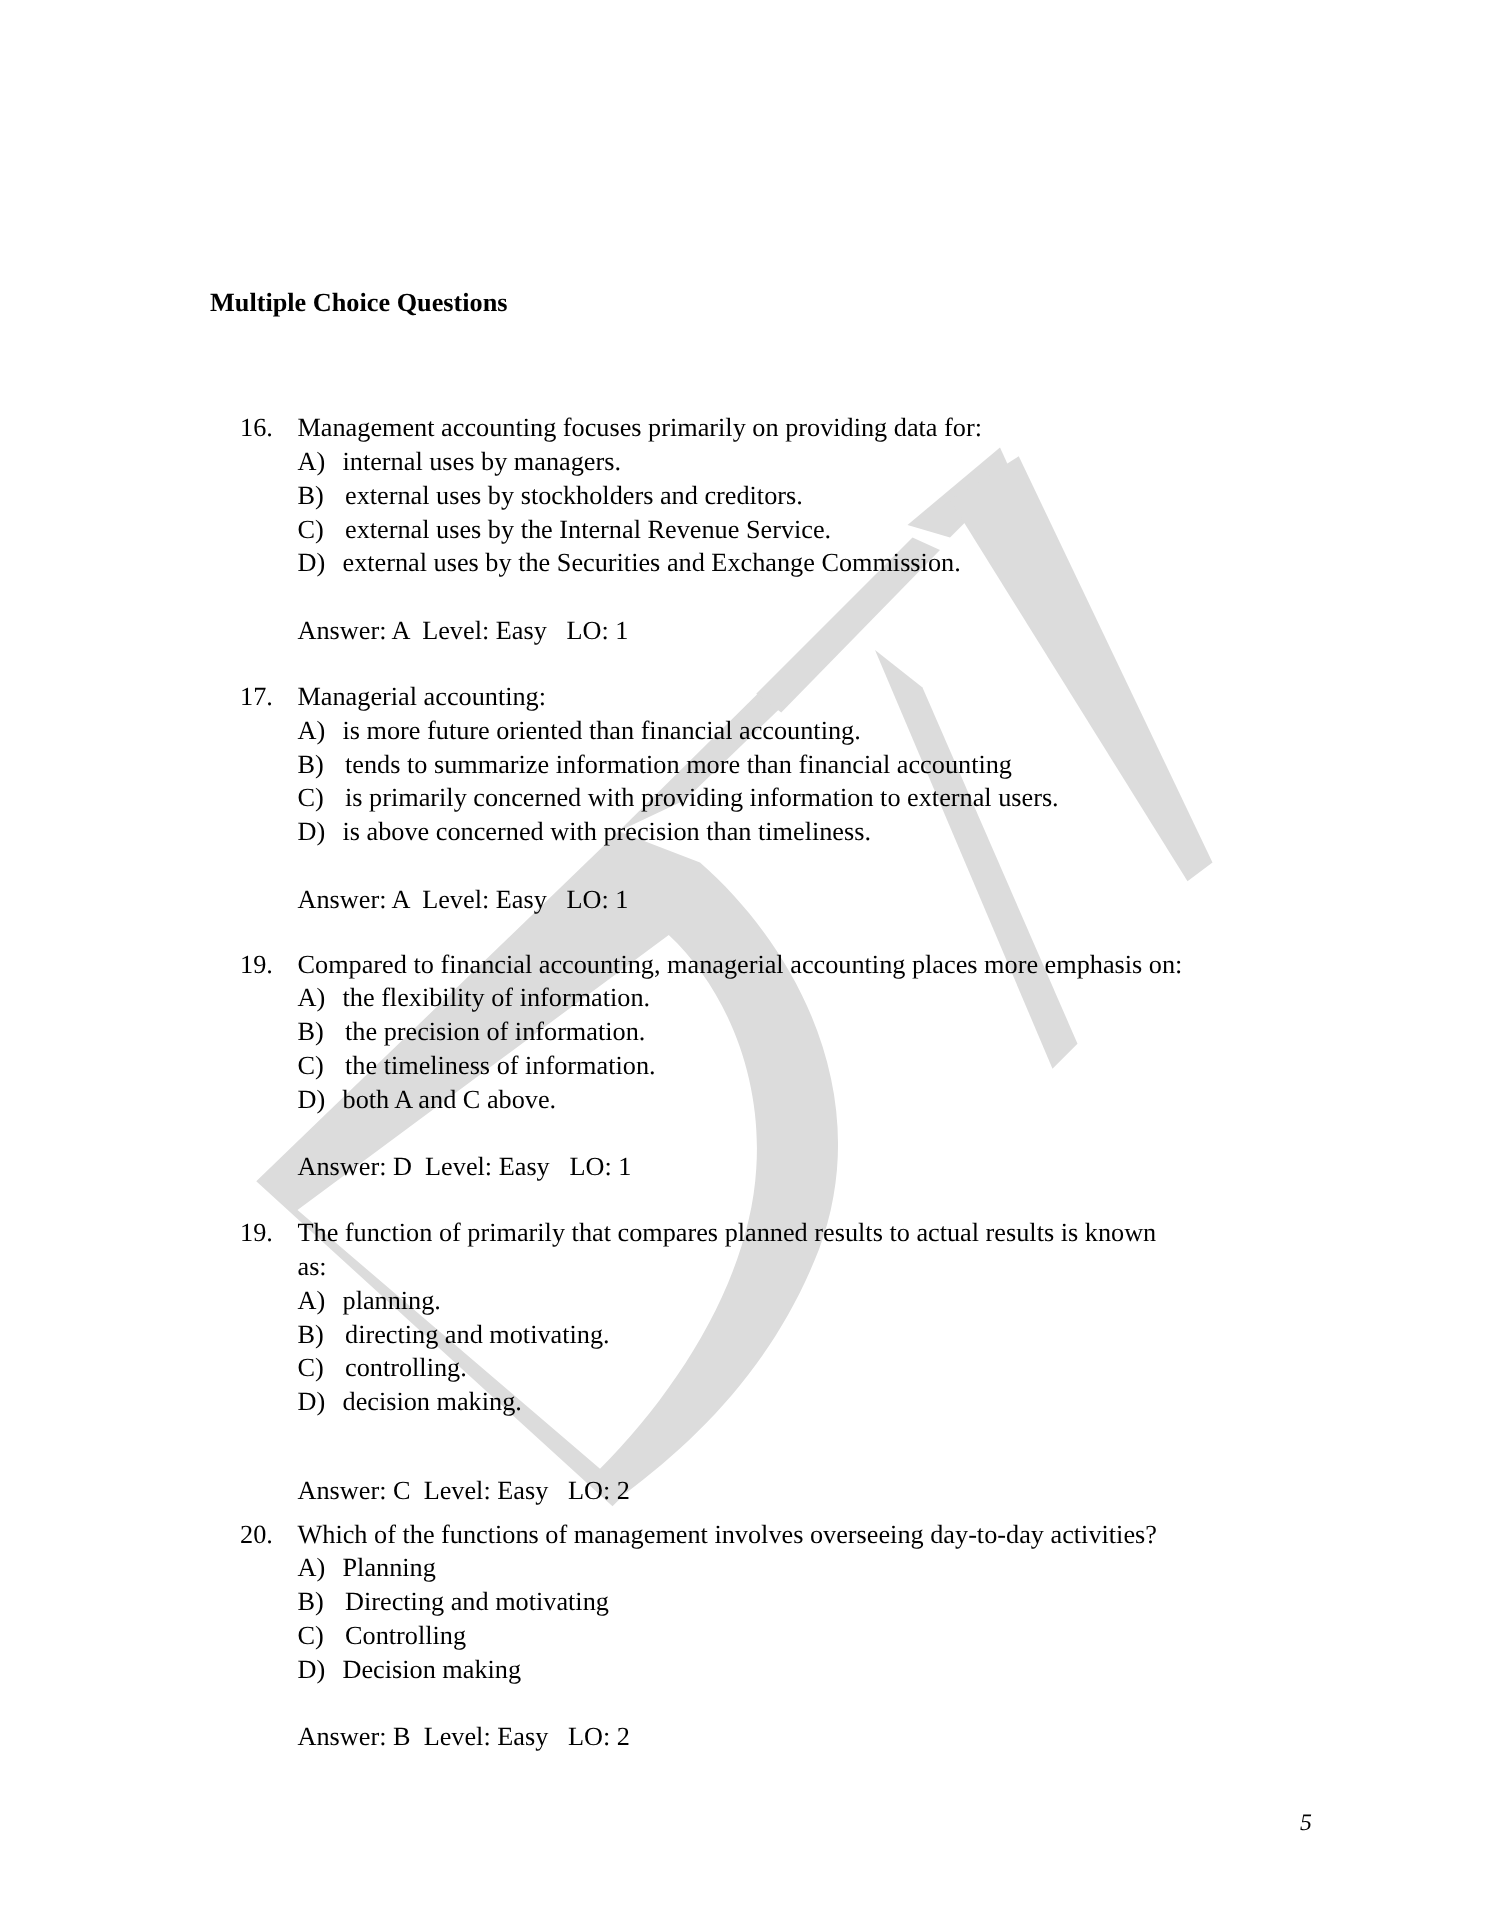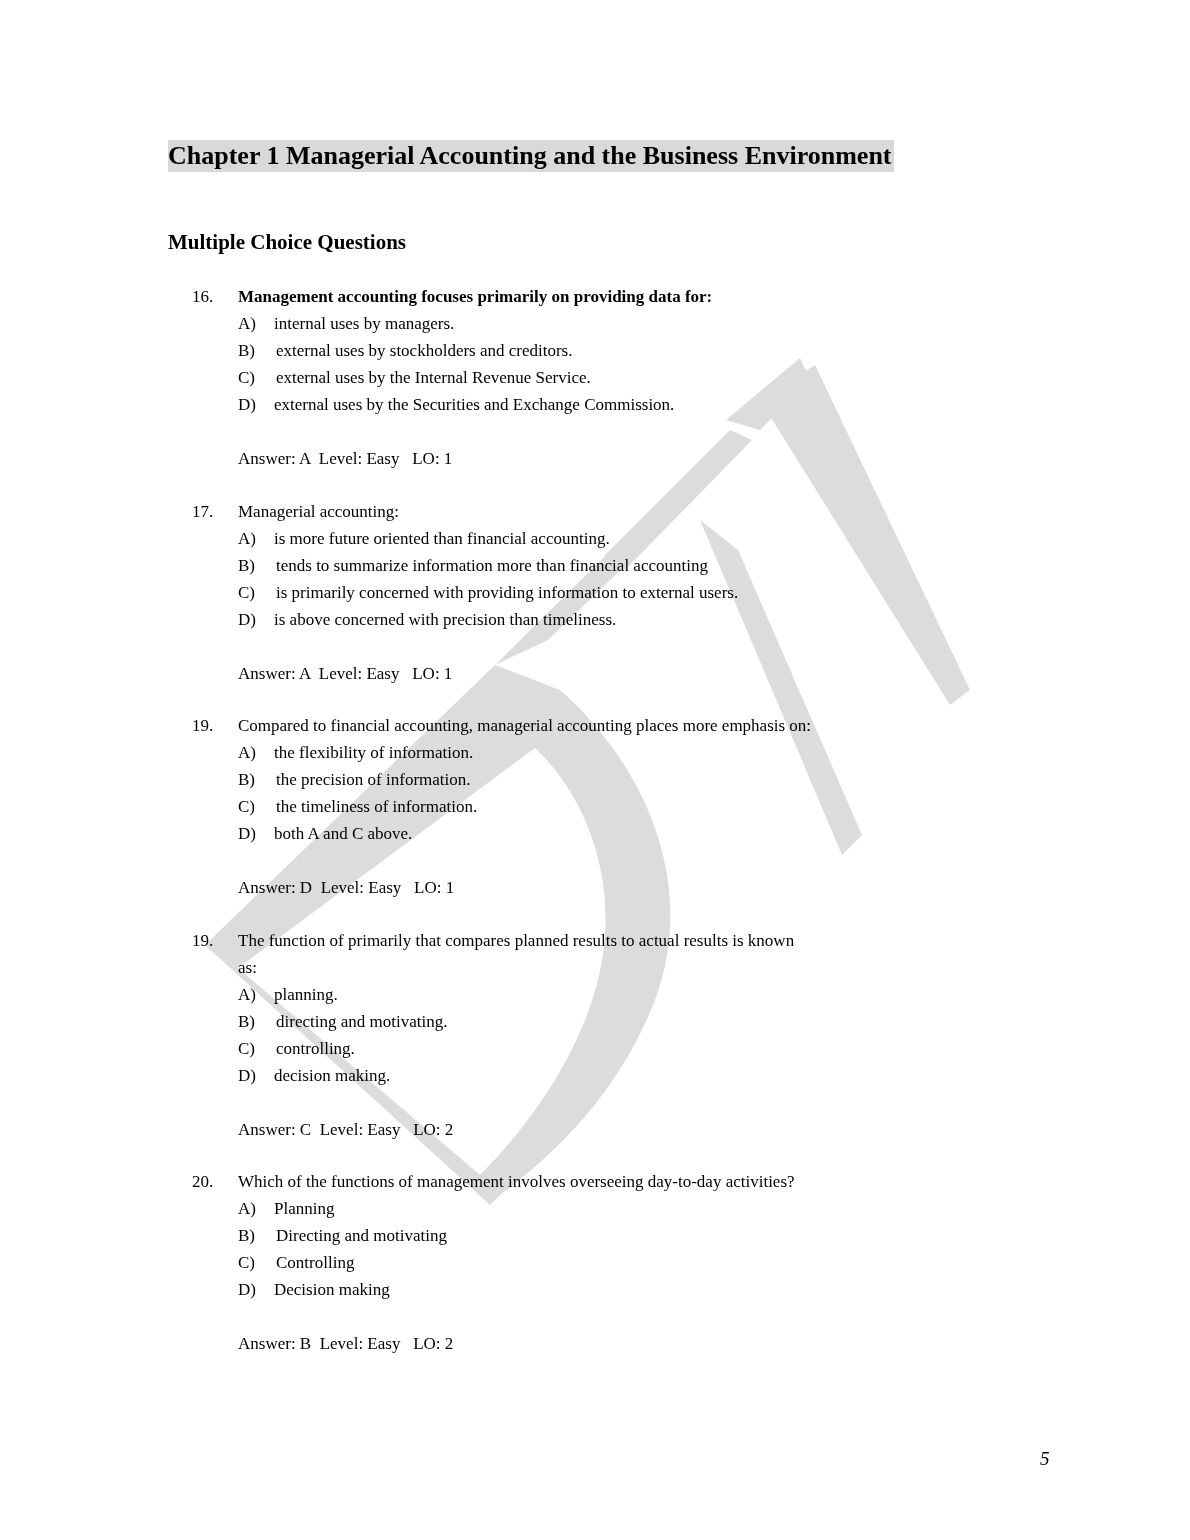--- a/index.html
+++ b/index.html
@@ -12,21 +12,21 @@
     .chapter-title {
       position: absolute; left: 168px; top: 140px; height: 32px;
       background: #d9d9d9; font-weight: bold; font-size: 26px; line-height: 32px;
       padding-right: 2px; white-space: nowrap;
     }
     .section-title {
       position: absolute; left: 168px; top: 229px;
       font-weight: bold; font-size: 21px; line-height: 26px; white-space: nowrap;
     }
     .question { position: absolute; left: 0; width: 1190px; }
-    .q-line { position: absolute; font-size: 17px; line-height: 27px; white-space: nowrap; }
+    .q-line { position: absolute; font-size: 21px; line-height: 27px; white-space: nowrap; margin-top: 46px; }
     .q-num { left: 192px; }
     .q-text { left: 238px; }
     .opt-letter { left: 238px; }
     .opt-text { left: 274px; }
     .opt-text.wide { left: 276px; }
     .answer { left: 238px; }
     .page-number {
       position: absolute; left: 1040px; top: 1447px;
       font-style: italic; font-size: 19px; line-height: 24px;
     }
@@ -80,26 +80,25 @@
     <path fill="#dcdcdc" d="
       M 605 555
       L 730 430
       L 752 440
       L 625 570
       Z"></path>
   </g>
 </svg>
 
 <div class="content">
-  <div class="chapter-title">Chapter 1  Managerial Accounting and the Business Environment</div>
   <div class="section-title">Multiple Choice Questions</div>
 
   <div class="question" style="top:283px;">
     <span class="q-line q-num" style="top:0;">16.</span>
-    <span class="q-line q-text" style="top:0;font-weight:bold;">Management accounting focuses primarily on providing data for:</span>
+    <span class="q-line q-text" style="top:0;">Management accounting focuses primarily on providing data for:</span>
     <span class="q-line opt-letter" style="top:27px;">A)</span>
     <span class="q-line opt-text" style="top:27px;">internal uses by managers.</span>
     <span class="q-line opt-letter" style="top:54px;">B)</span>
     <span class="q-line opt-text wide" style="top:54px;">external uses by stockholders and creditors.</span>
     <span class="q-line opt-letter" style="top:81px;">C)</span>
     <span class="q-line opt-text wide" style="top:81px;text-align:right;">external uses by the Internal Revenue Service.</span>
     <span class="q-line opt-letter" style="top:108px;">D)</span>
     <span class="q-line opt-text" style="top:108px;">external uses by the Securities and Exchange Commission.</span>
     <span class="q-line answer" style="top:162px; white-space:pre;">Answer: A  Level: Easy   LO: 1</span>
   </div>
@@ -137,21 +136,21 @@
     <span class="q-line q-text" style="top:0;">The function of primarily that compares planned results to actual results is known</span>
     <span class="q-line q-text" style="top:27px;">as:</span>
     <span class="q-line opt-letter" style="top:54px;">A)</span>
     <span class="q-line opt-text" style="top:54px;">planning.</span>
     <span class="q-line opt-letter" style="top:81px;">B)</span>
     <span class="q-line opt-text wide" style="top:81px;">directing and motivating.</span>
     <span class="q-line opt-letter" style="top:108px;">C)</span>
     <span class="q-line opt-text wide" style="top:108px;">controlling.</span>
     <span class="q-line opt-letter" style="top:135px;">D)</span>
     <span class="q-line opt-text" style="top:135px;">decision making.</span>
-    <span class="q-line answer" style="top:189px; white-space:pre;">Answer: C  Level: Easy   LO: 2</span>
+    <span class="q-line answer" style="top:206px; white-space:pre;">Answer: C  Level: Easy   LO: 2</span>
   </div>
 
   <div class="question" style="top:1168px;">
     <span class="q-line q-num" style="top:0;">20.</span>
     <span class="q-line q-text" style="top:0;">Which of the functions of management involves overseeing day-to-day activities?</span>
     <span class="q-line opt-letter" style="top:27px;">A)</span>
     <span class="q-line opt-text" style="top:27px;">Planning</span>
     <span class="q-line opt-letter" style="top:54px;">B)</span>
     <span class="q-line opt-text wide" style="top:54px;">Directing and motivating</span>
     <span class="q-line opt-letter" style="top:81px;">C)</span>

